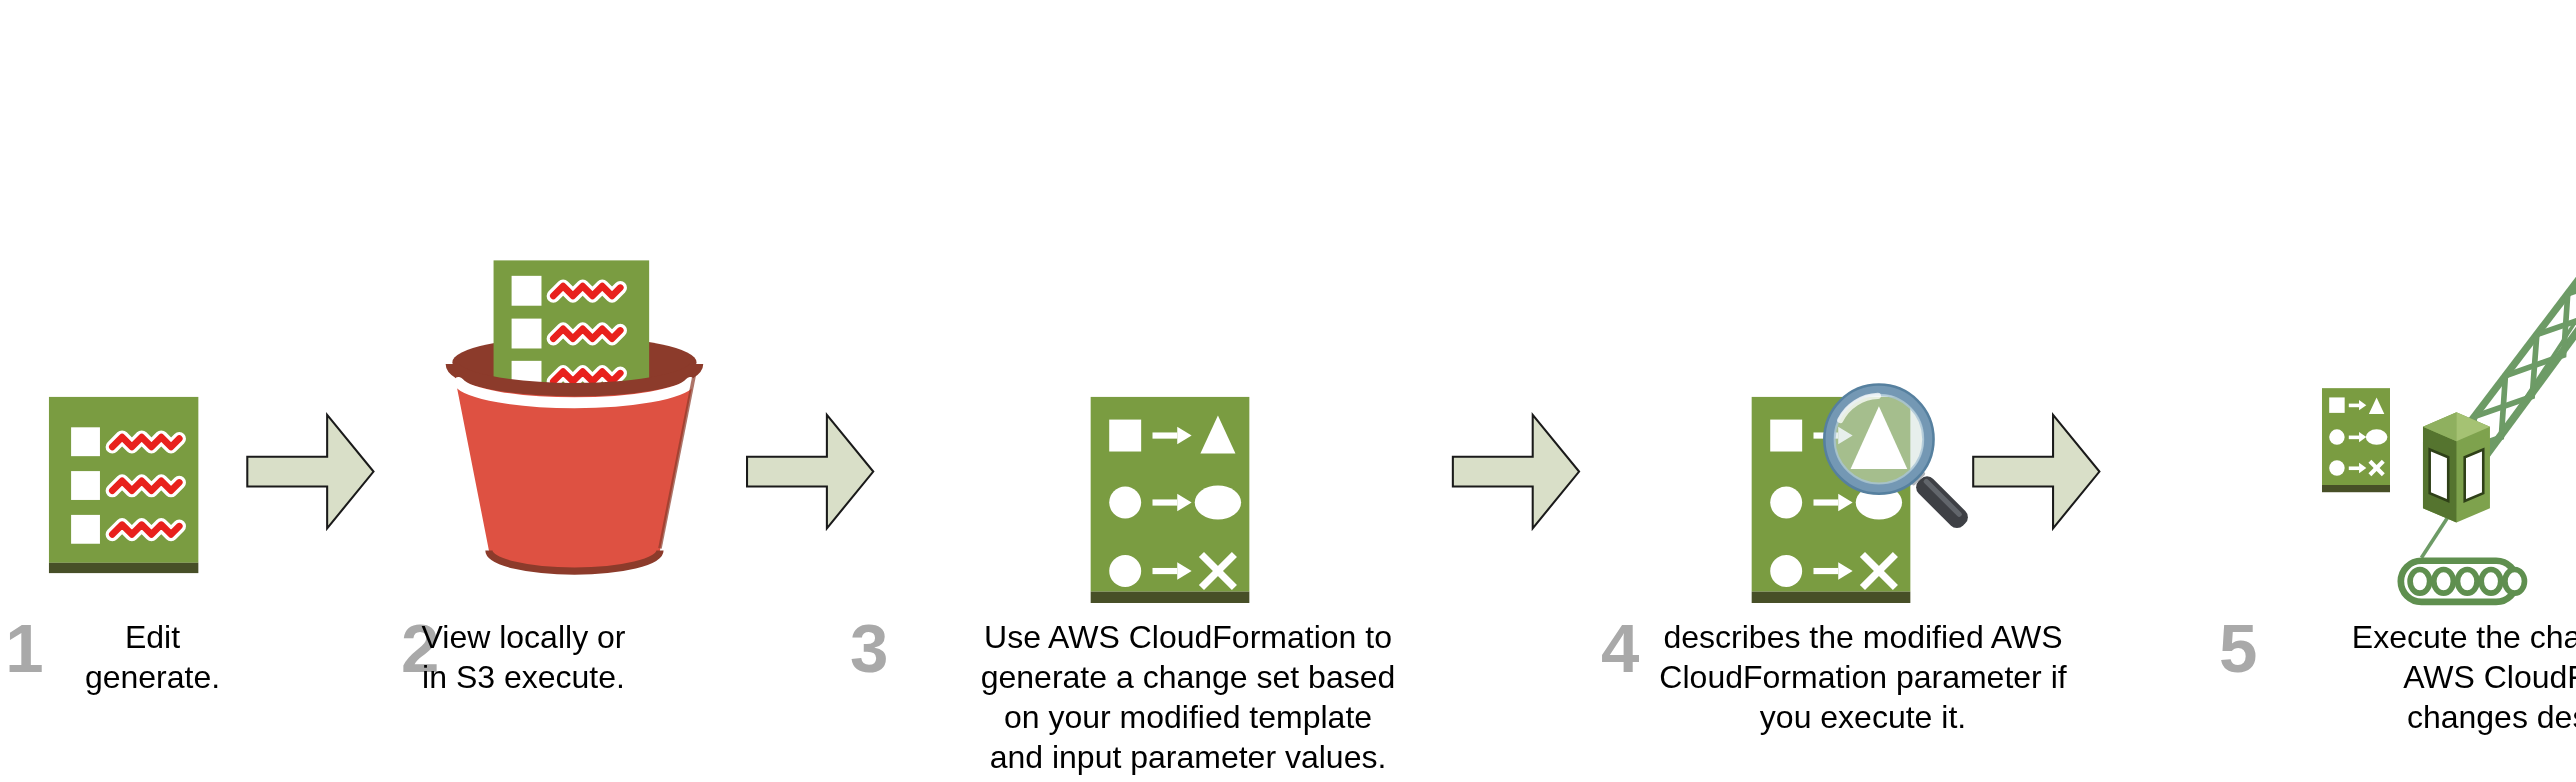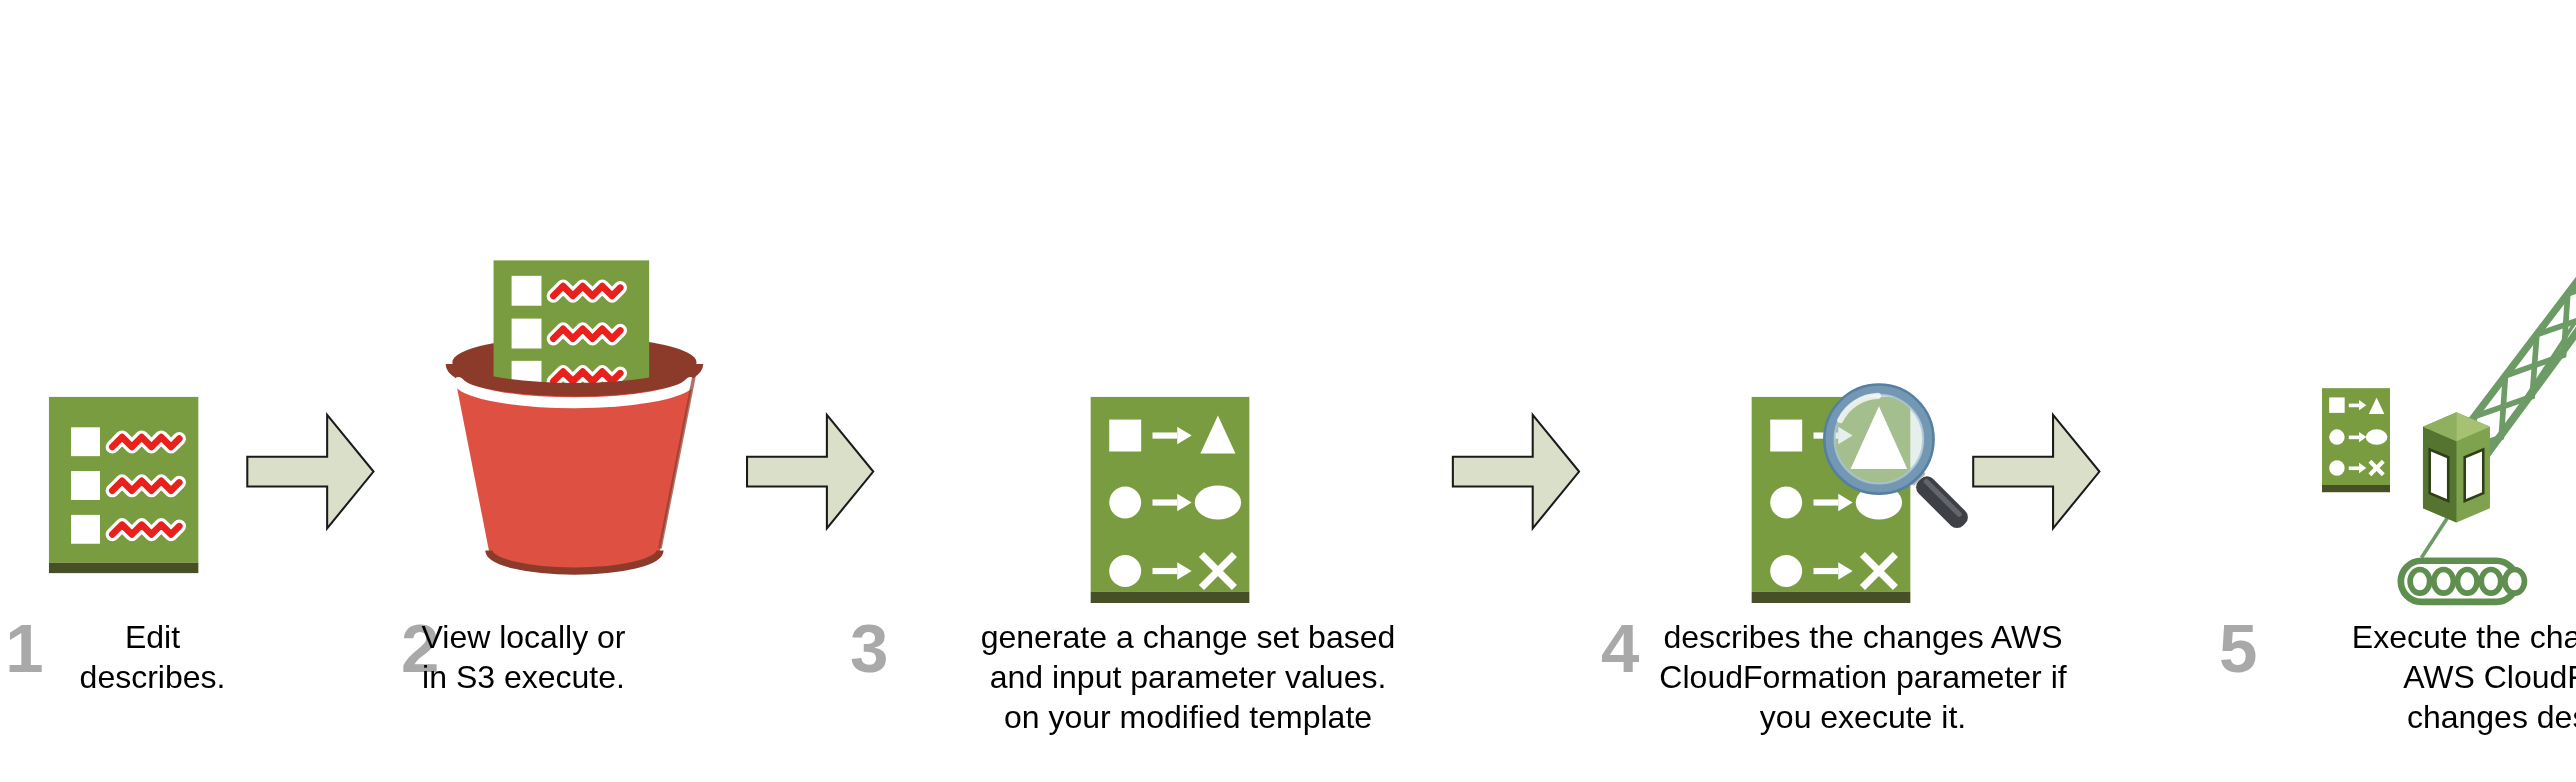--- a/index.html
+++ b/index.html
@@ -242,33 +242,34 @@
 </svg>
 
 <div class="num" style="left:5.2px">1</div>
 <div class="num" style="left:401px">2</div>
 <div class="num" style="left:850px">3</div>
 <div class="num" style="left:1601px">4</div>
 <div class="num" style="left:2219px">5</div>
 
 <div class="cap" style="left:31px;width:227px">
   <span>Edit</span>
-  <span>describes.</span>
+  <span>generate.</span>
 </div>
 <div class="cap" style="left:392px;width:247px">
   <span>View locally or</span>
   <span>in S3 execute.</span>
 </div>
 <div class="cap" style="left:907px;width:546px">
+  <span>Use AWS CloudFormation to</span>
   <span>generate a change set based</span>
+  <span>on your modified template</span>
   <span>and input parameter values.</span>
-  <span>on your modified template</span>
 </div>
 <div class="cap" style="left:1582px;width:546px">
-  <span>describes the changes AWS</span>
+  <span>describes the modified AWS</span>
   <span>CloudFormation parameter if</span>
   <span>you execute it.</span>
 </div>
 <div class="cap" style="left:2262px;width:804px">
   <span>Execute the change set to update your stack.</span>
   <span>AWS CloudFormation performs all the</span>
   <span>changes described in the change set.</span>
 </div>
 
 </div>

